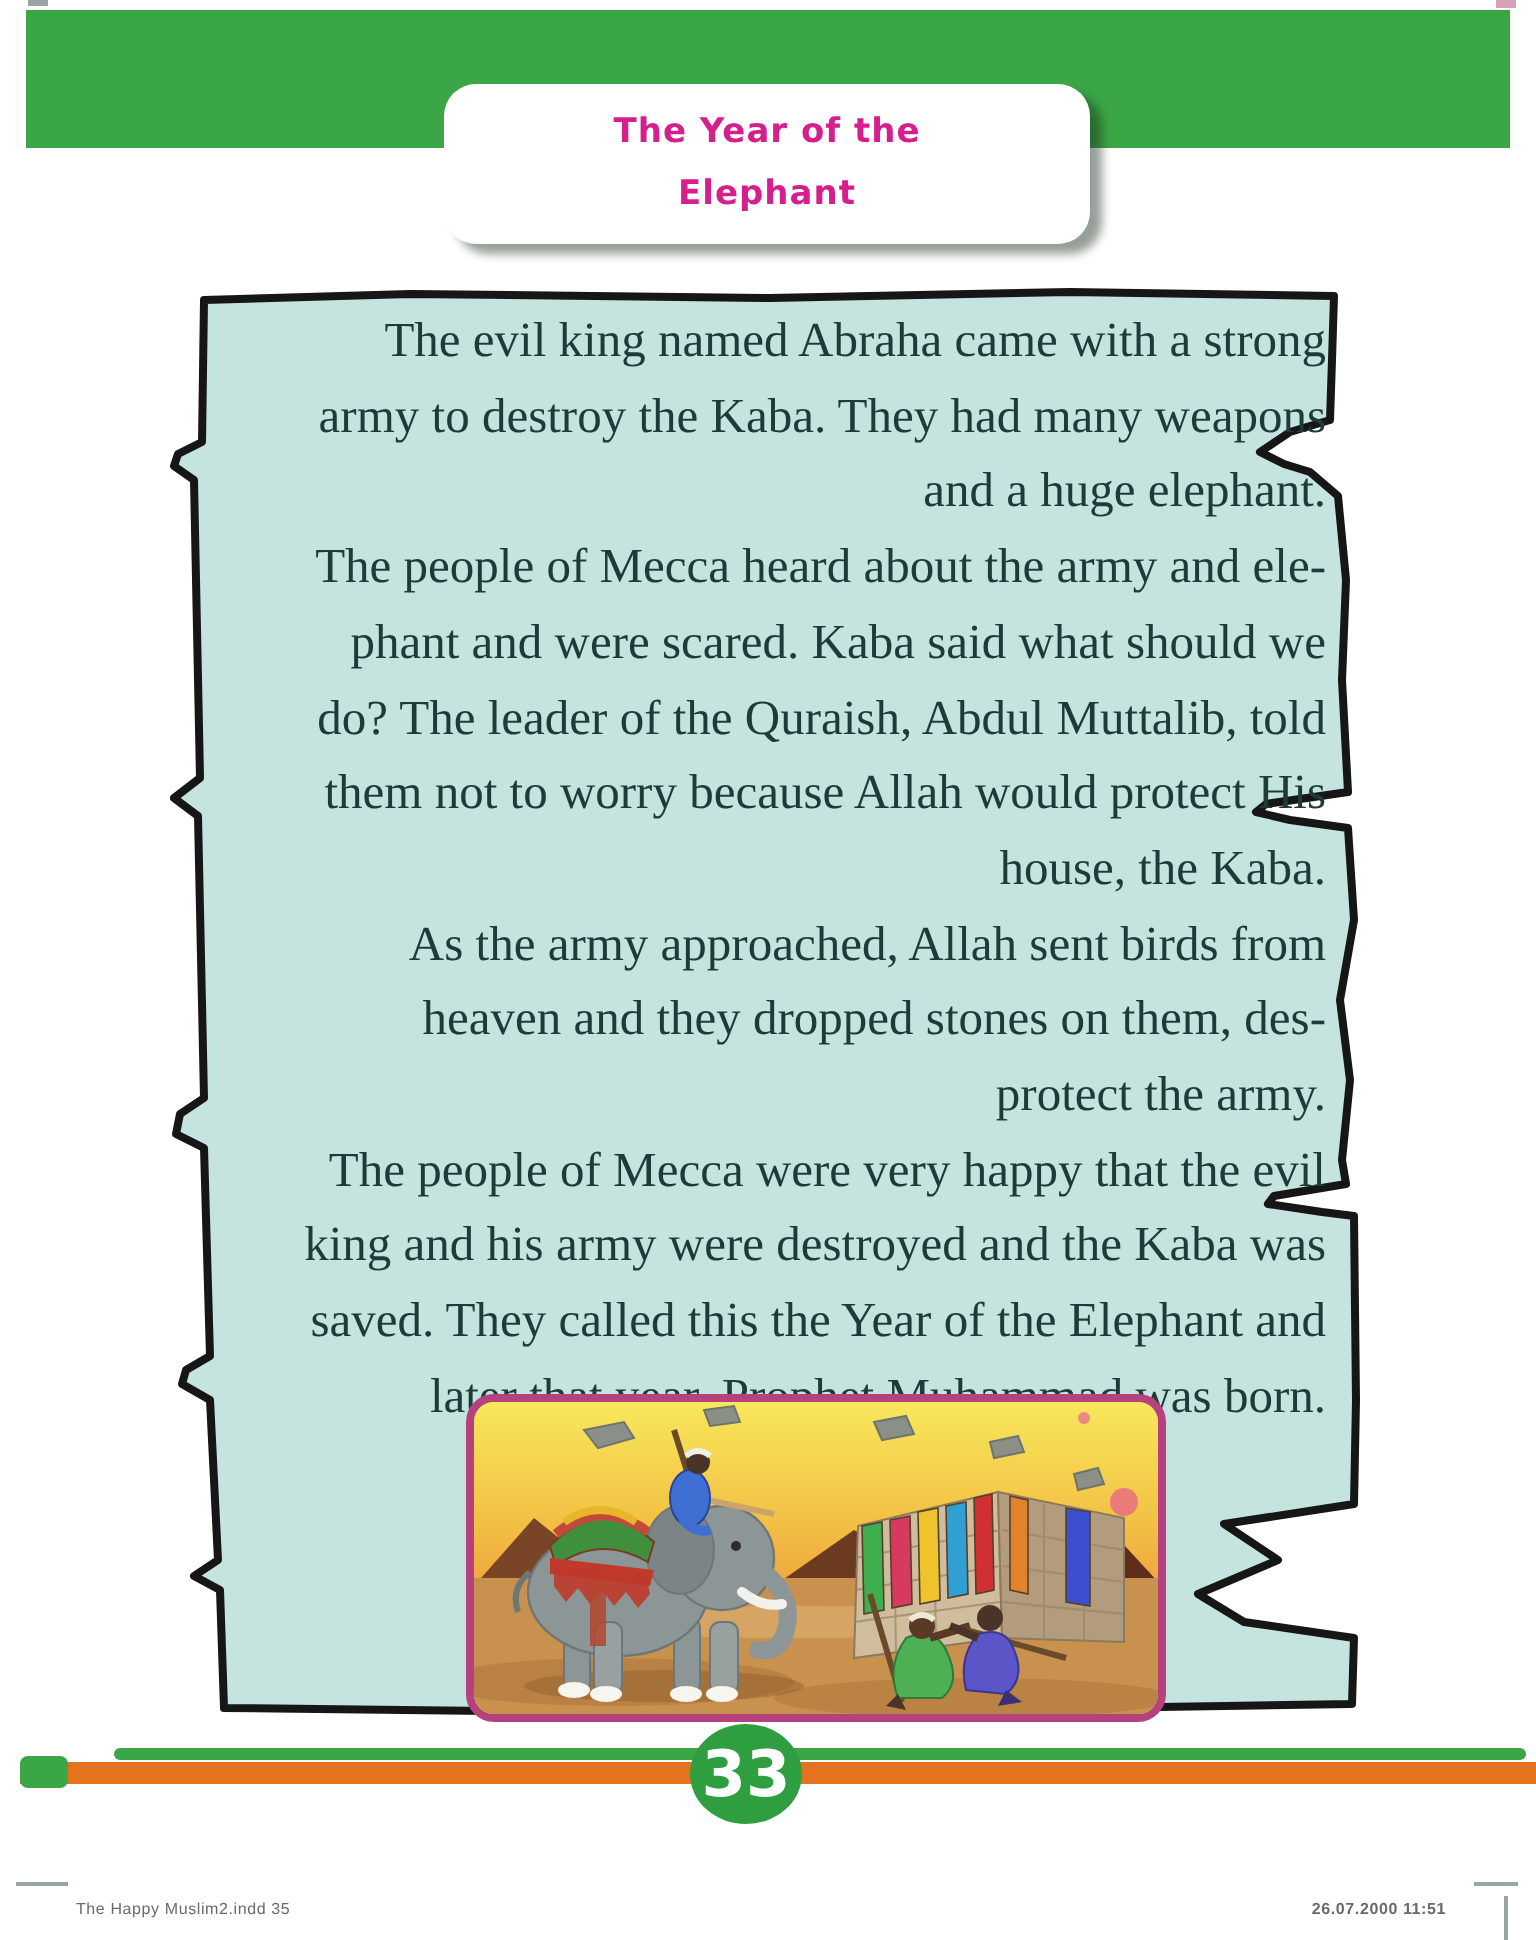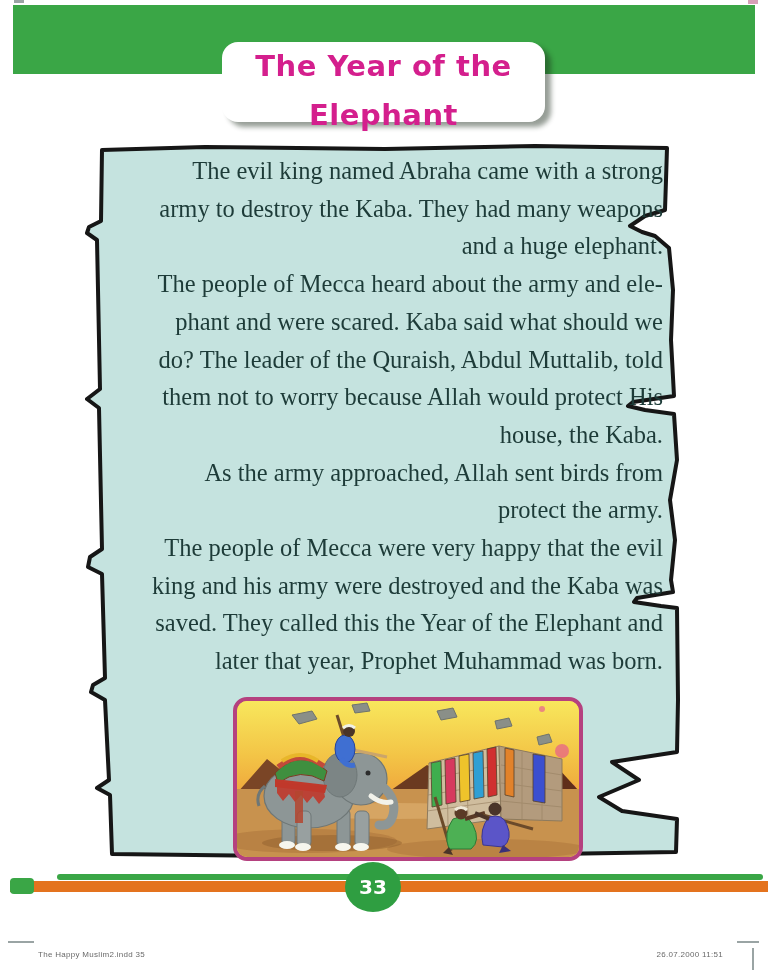--- a/index.html
+++ b/index.html
@@ -15,22 +15,22 @@
     background:var(--header-green);
   }
   .title-card{
     position:absolute;left:222px;top:42px;width:323px;height:80px;
     background:#ffffff;border-radius:16px;
     box-shadow:6px 5px 5px rgba(25,40,25,0.45);
     display:flex;flex-direction:column;align-items:center;justify-content:center;
     z-index:3;
   }
   .title-line{
-    font-family:"DejaVu Sans",sans-serif;font-weight:bold;font-size:29px;
-    line-height:31px;color:var(--title-pink);letter-spacing:0.5px;margin-top:18px;
+    font-family:"DejaVu Sans",sans-serif;font-weight:bold;font-size:17px;
+    line-height:31px;color:var(--title-pink);letter-spacing:0.5px;
   }
   .parchment-svg{position:absolute;left:85px;top:140px;z-index:1;}
   .story{
     position:absolute;left:118px;top:152px;width:545px;z-index:2;
     font-family:"Liberation Serif","DejaVu Serif",serif;
     font-size:24.5px;line-height:37.7px;color:var(--text-ink);
   }
   .story-line{white-space:nowrap;text-align:right;}
   .illustration-frame{
     position:absolute;left:233px;top:697px;width:342px;height:156px;
@@ -48,28 +48,28 @@
   .orange-line-cap{
     position:absolute;left:10px;top:878px;width:24px;height:16px;
     background:var(--header-green);border-radius:4px;z-index:6;
   }
   .page-badge{
     position:absolute;left:345px;top:862px;width:56px;height:50px;
     background:var(--badge-green);border-radius:50%;z-index:7;
     display:flex;align-items:center;justify-content:center;
   }
   .page-badge span{
-    color:#ffffff;font-family:"DejaVu Sans",sans-serif;font-weight:bold;font-size:20px;
+    color:#ffffff;font-family:"DejaVu Sans",sans-serif;font-weight:bold;font-size:32px;
   }
   .footer-text{
     position:absolute;top:950px;font-size:8px;color:#6a6a6a;
     font-family:"Liberation Sans",sans-serif;letter-spacing:0.3px;text-align:right;
   }
   .footer-left{left:38px;}
-  .footer-right{left:560px;width:185px;text-align:right;padding-right:22px;box-sizing:border-box;}
+  .footer-right{left:560px;width:185px;text-align:right;padding-right:22px;box-sizing:border-box;font-weight:bold;}
 </style>
 </head>
 <body style="--header-green: #3aa646; --title-pink: #d41f8d; --parchment: #c5e3df; --text-ink: #1d3b38; --orange-line: #e4731e; --badge-green: #2f9e41; --frame-pink: #b5417f;">
 
 <div class="crop-mark" style="left:14px;top:0;width:10px;height:3px;"></div>
 <div class="crop-mark" style="left:748px;top:0;width:10px;height:4px;background:#d8a0b8;"></div>
 
 <div class="header-bar"></div>
 
 <div class="title-card">
@@ -99,20 +99,21 @@
 <div class="story">
     <div class="story-line">The evil king named Abraha came with a strong</div>
     <div class="story-line">army to destroy the Kaba. They had many weapons</div>
     <div class="story-line">and a huge elephant.</div>
     <div class="story-line">The people of Mecca heard about the army and ele-</div>
     <div class="story-line">phant and were scared. Kaba said what should we</div>
     <div class="story-line">do? The leader of the Quraish, Abdul Muttalib, told</div>
     <div class="story-line">them not to worry because Allah would protect His</div>
     <div class="story-line">house, the Kaba.</div>
     <div class="story-line">As the army approached, Allah sent birds from</div>
+    <div class="story-line">heaven and they dropped stones on them, des-</div>
     <div class="story-line">protect the army.</div>
     <div class="story-line">The people of Mecca were very happy that the evil</div>
     <div class="story-line">king and his army were destroyed and the Kaba was</div>
     <div class="story-line">saved. They called this the Year of the Elephant and</div>
     <div class="story-line">later that year, Prophet Muhammad was born.</div>
   </div>
 
 <div class="illustration-frame">
 <svg width="342" height="156" viewBox="0 0 342 156">
   <defs>

